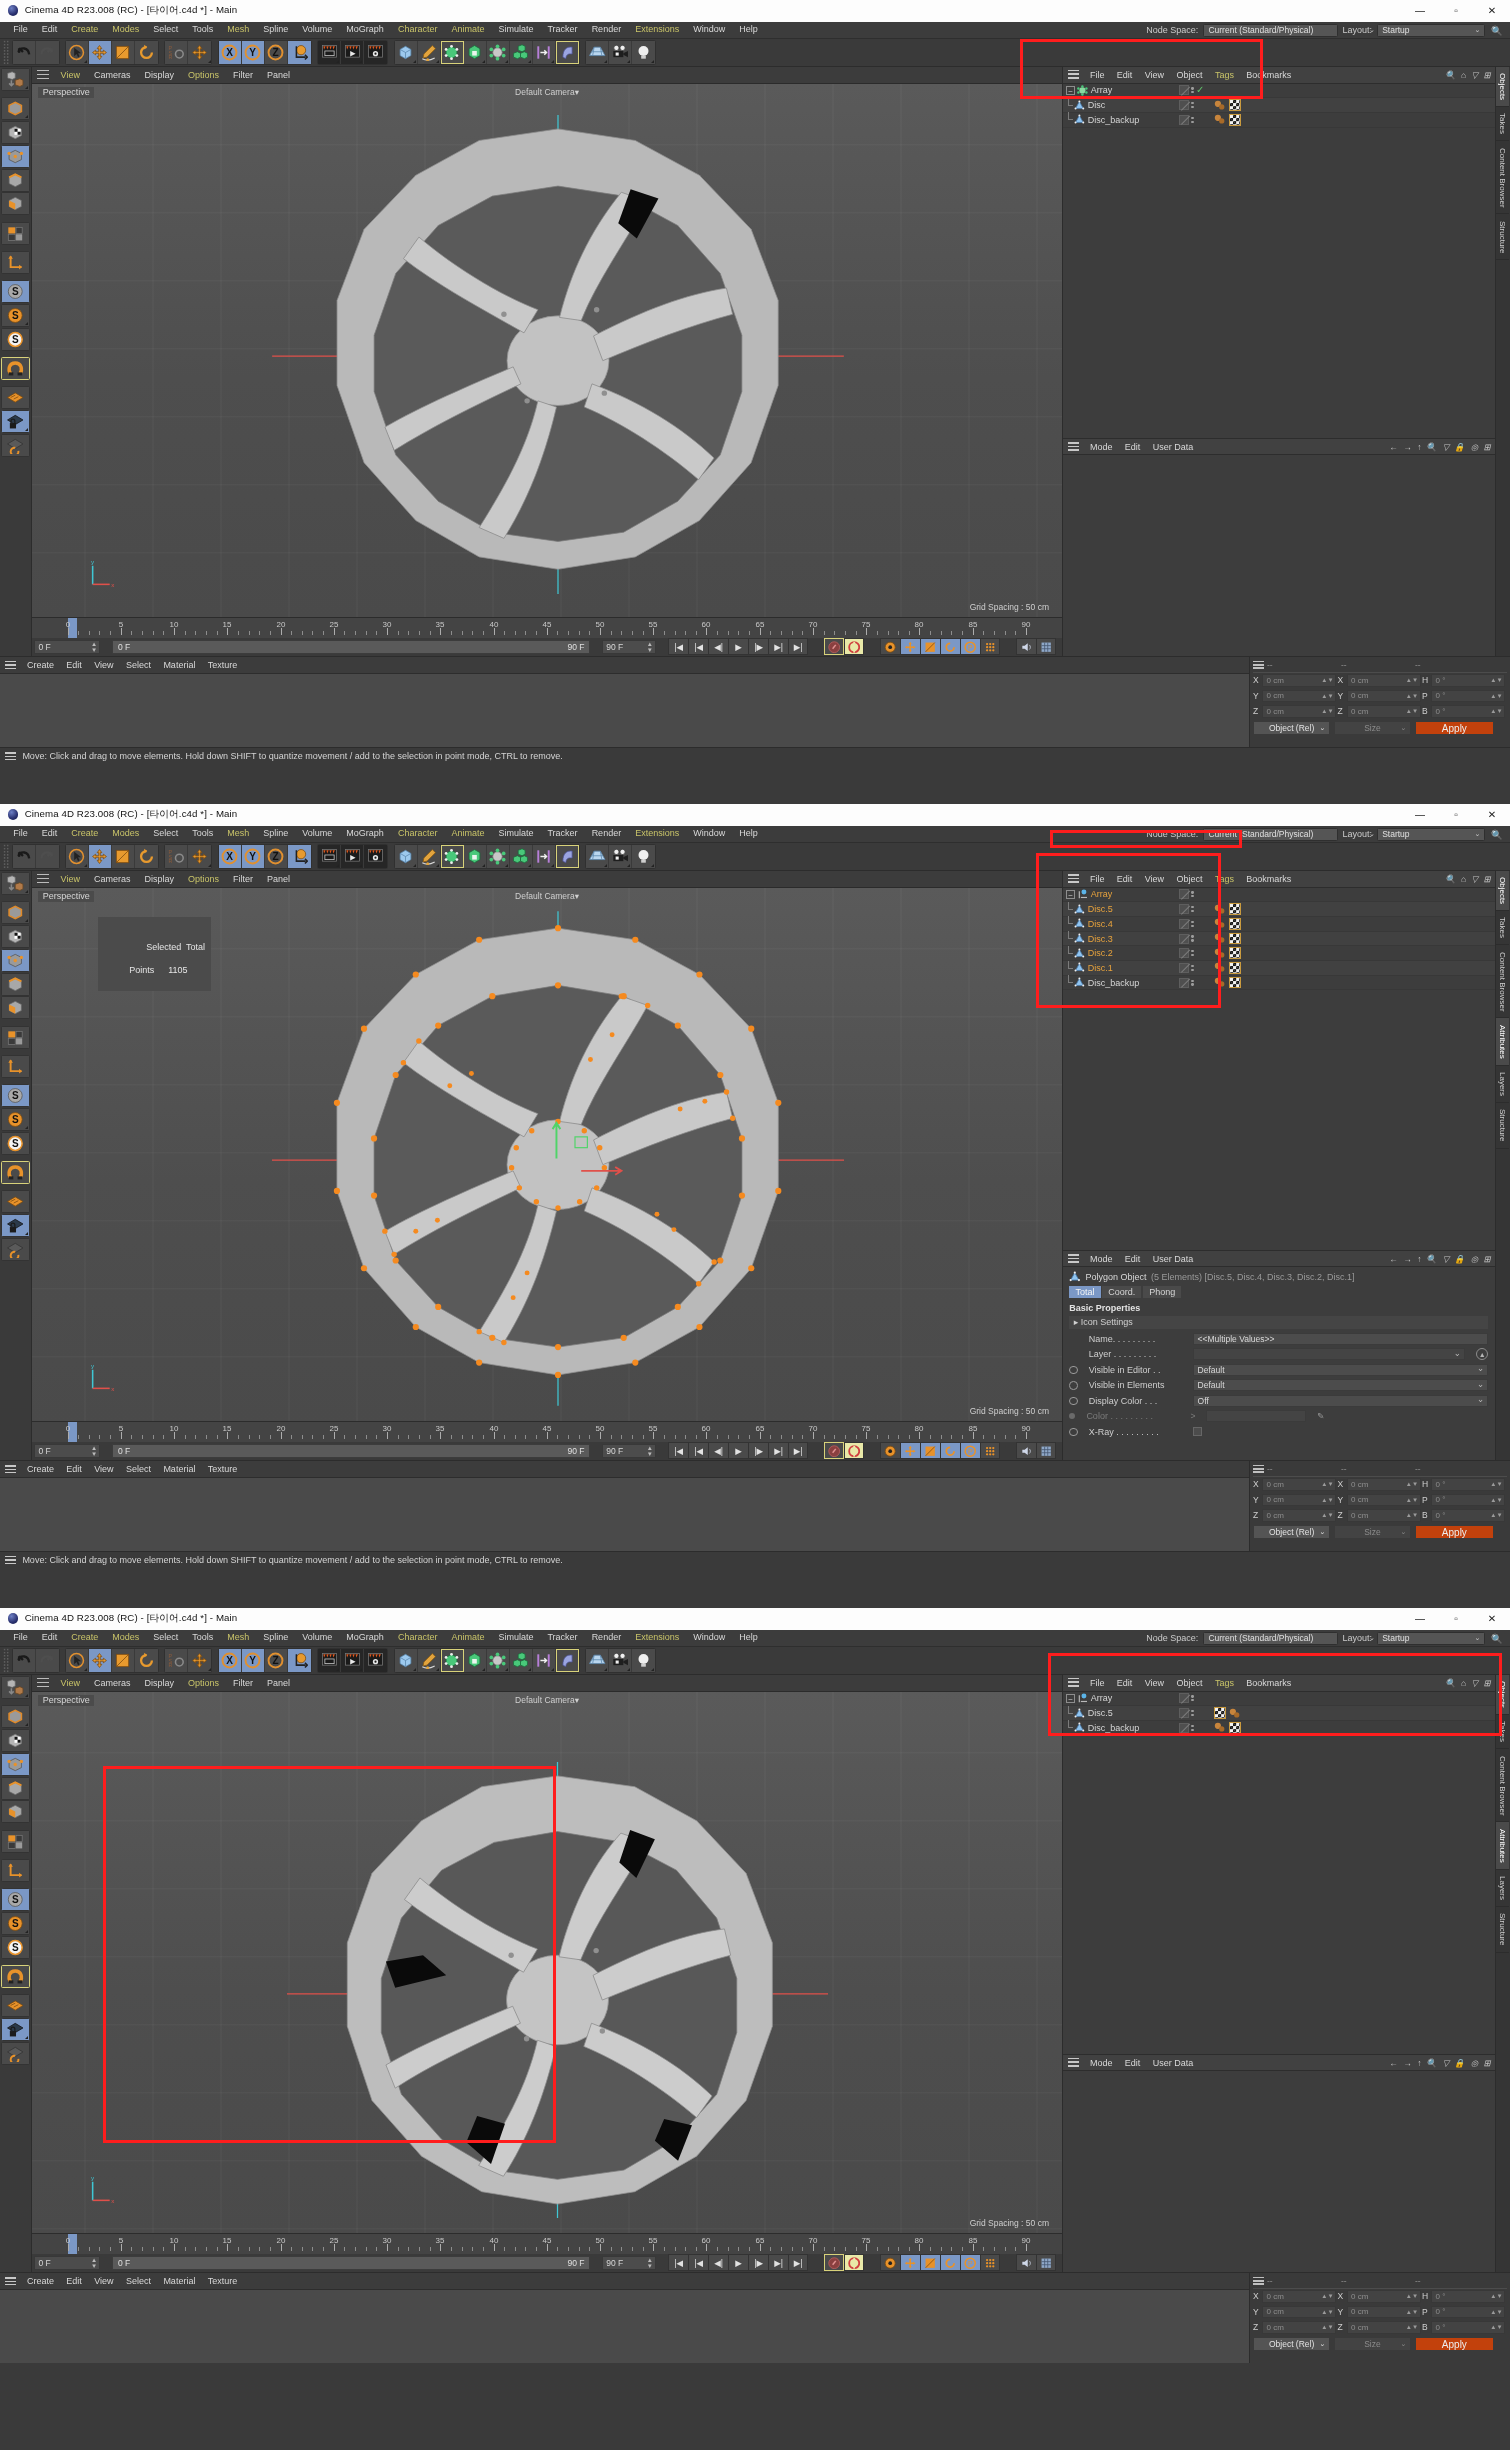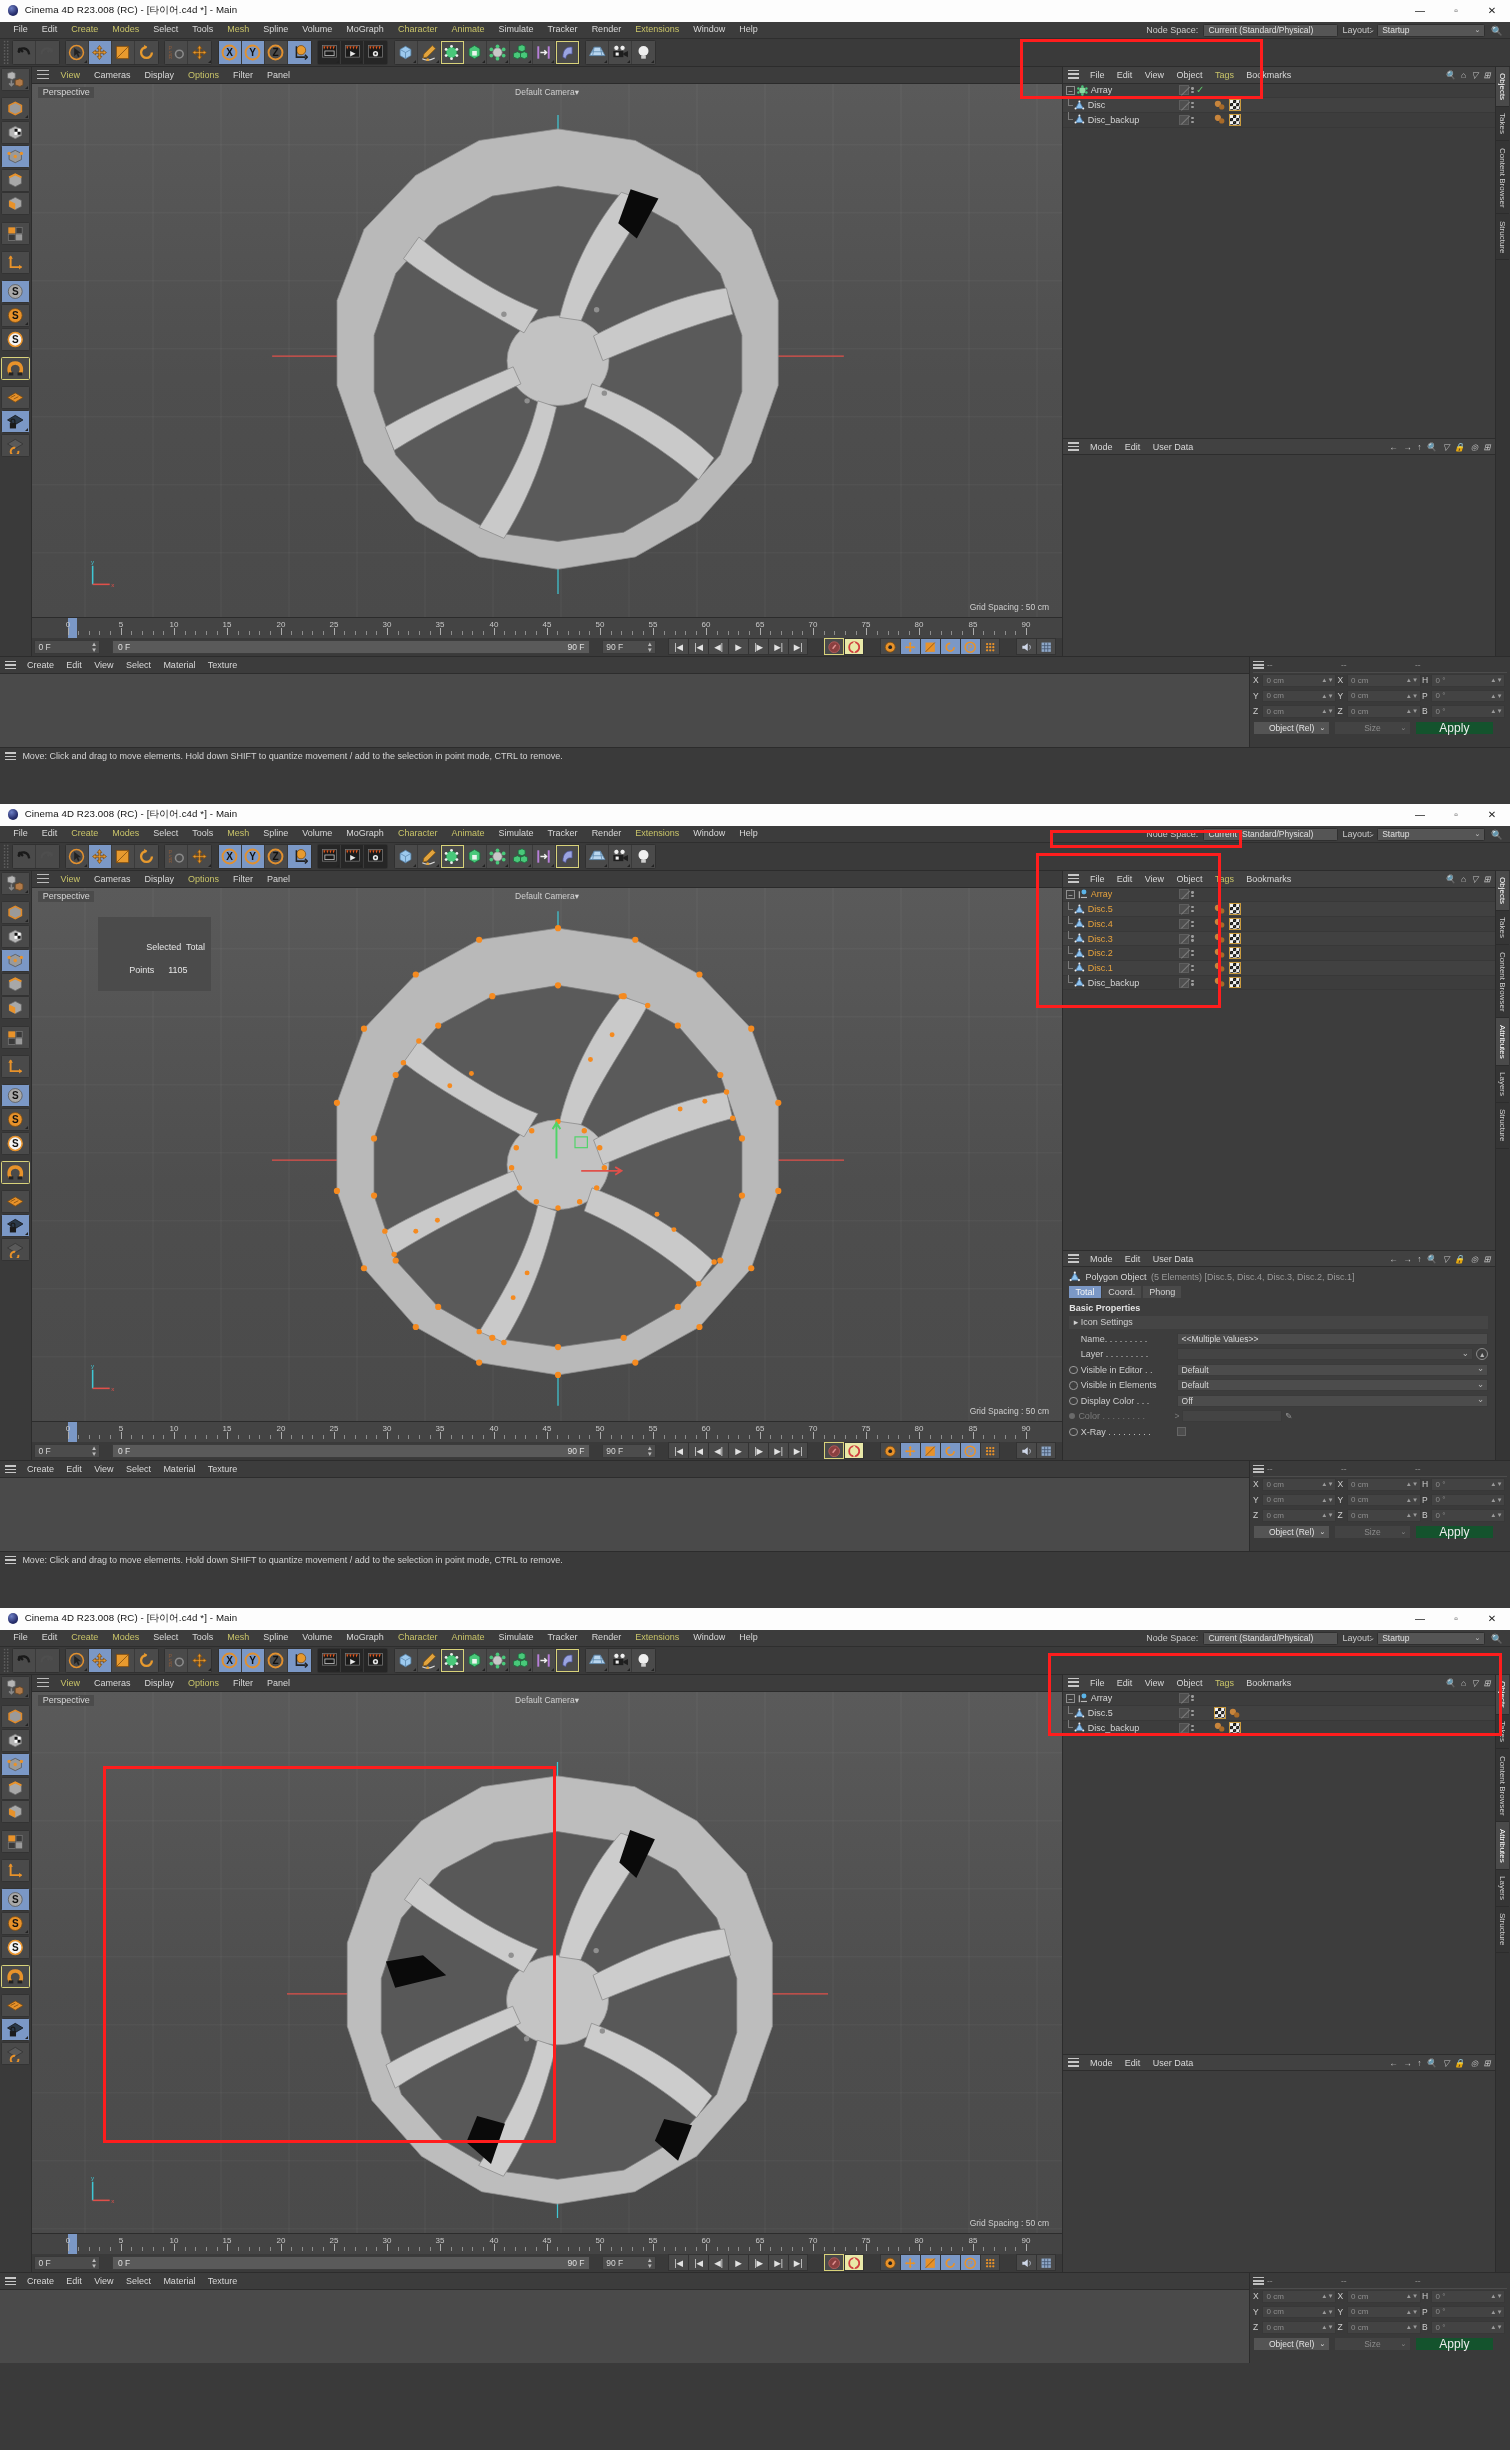--- a/index.html
+++ b/index.html
@@ -137,21 +137,21 @@
   .amenu .mi { font-size:9px;color:#d9d9d9;padding:0 6.2px;}
   .amenu .icons { position:absolute;right:3.9px;display:flex;gap:5.4px;align-items:center;color:#c2c2c2;font-size:8.5px;}
 
   .aobj { display:flex; align-items:center; gap:4.6px; padding:3.9px 6.2px; font-size:9px; color:#d8d8d8;}
   .aobj .grey { color:#9a9a9a; }
   .atabs { display:flex; gap:1.5px; padding:0 6.2px 3.1px 6.2px;}
   .atab { font-size:9px; padding:0.8px 6.2px; color:#d5d5d5; background:#4a4a4a;}
   .atab.act { background:#7b98c6; color:#f5f5f5; }
   .asect { font-size:9px; font-weight:bold; color:#e2e2e2; padding:2.3px 6.2px;}
   .agrp { background:#454545; margin:0 6.2px 2.3px 6.2px; font-size:9px; color:#d0d0d0; padding:1.5px 4.6px;}
-  .arow { display:flex; align-items:center; height:15.5px; padding:0 6.2px; gap:3px; font-size:9px; color:#d3d3d3;}
+  .arow { display:flex; align-items:center; height:15.5px; padding:0 6.2px; gap:11px; font-size:9px; color:#d3d3d3;}
   .arow .rb { width:8.5px;height:8.5px;border-radius:50%;border:1.5px solid #9a9a9a; background:#3d3d3d; flex:0 0 auto;}
   .arow .rb.dim { border-color:#5d5d5d; width:6.2px;height:6.2px;background:#6a6a6a;border:none;}
   .arow .nm { width:93px; white-space:nowrap; color:#cfcfcf;}
   .arow .nm.dim { color:#7c7c7c; }
   .fld { flex:1; height:12.4px; background:#4c4c4c; border:0.8px solid #3b3b3b; color:#d9d9d9;
       font-size:8.5px; display:flex;align-items:center;padding:0 3.9px;}
   .fld.dd { position:relative; padding-right:12.4px;}
   .fld.dd:after { content:"⌄"; position:absolute; right:3.1px; top:-1.5px; color:#bbb; font-size:8.5px;}
   .fld.empty { background:#444; }
   .ckbox { width:9.3px;height:9.3px;background:#4c4c4c;border:0.8px solid #666;}
@@ -199,21 +199,21 @@
   .cdcell { display:flex; align-items:center; gap:2.3px; width:83px;}
   .cdcell b { font-size:8.5px; color:#cfcfcf; font-weight:normal; width:7px;}
   .cdin { flex:1; height:12.4px; background:#434343; border:0.8px solid #383838; font-size:8px;
       color:#8e8e8e; display:flex;align-items:center;padding:0 3.1px; position:relative;}
   .cdin .ar { position:absolute; right:1.5px; font-size:6.2px; color:#9b9b9b; line-height:6.2px;}
   .cdfoot { display:flex; align-items:center; gap:3.9px; padding-top:2.3px;}
   .cdsel { width:77px;height:14px;background:#545454;border:0.8px solid #3a3a3a; font-size:8.5px;
       color:#e3e3e3; display:flex;align-items:center;justify-content:center; position:relative;}
   .cdsel .ar { position:absolute; right:3.9px; font-size:7px;}
   .cdsel.dim { color:#8c8c8c; background:#434343;}
-  .applybtn { width:79px;height:14px;background:#14532d;border:0.8px solid #3a3a3a; font-size:12px;
+  .applybtn { width:79px;height:14px;background:#c2410c;border:0.8px solid #3a3a3a; font-size:10px;
       color:#ededed; display:flex;align-items:center;justify-content:center;}
 
   
   .statusbar { height:17px; background:#3a3a3a; display:flex; align-items:center; padding-left:4.6px;
       border-top:0.8px solid #2c2c2c;}
   .statusbar .hb { width:11.6px;height:8.5px;margin-right:6.2px;
       background:linear-gradient(#c8c8c8 0 1.5px, transparent 1.5px 3.5px, #c8c8c8 3.5px 5px, transparent 5px 7px, #c8c8c8 7px 8.5px);}
   .statusbar .txt { font-size:9px; color:#d4d4d4; }
 
   

